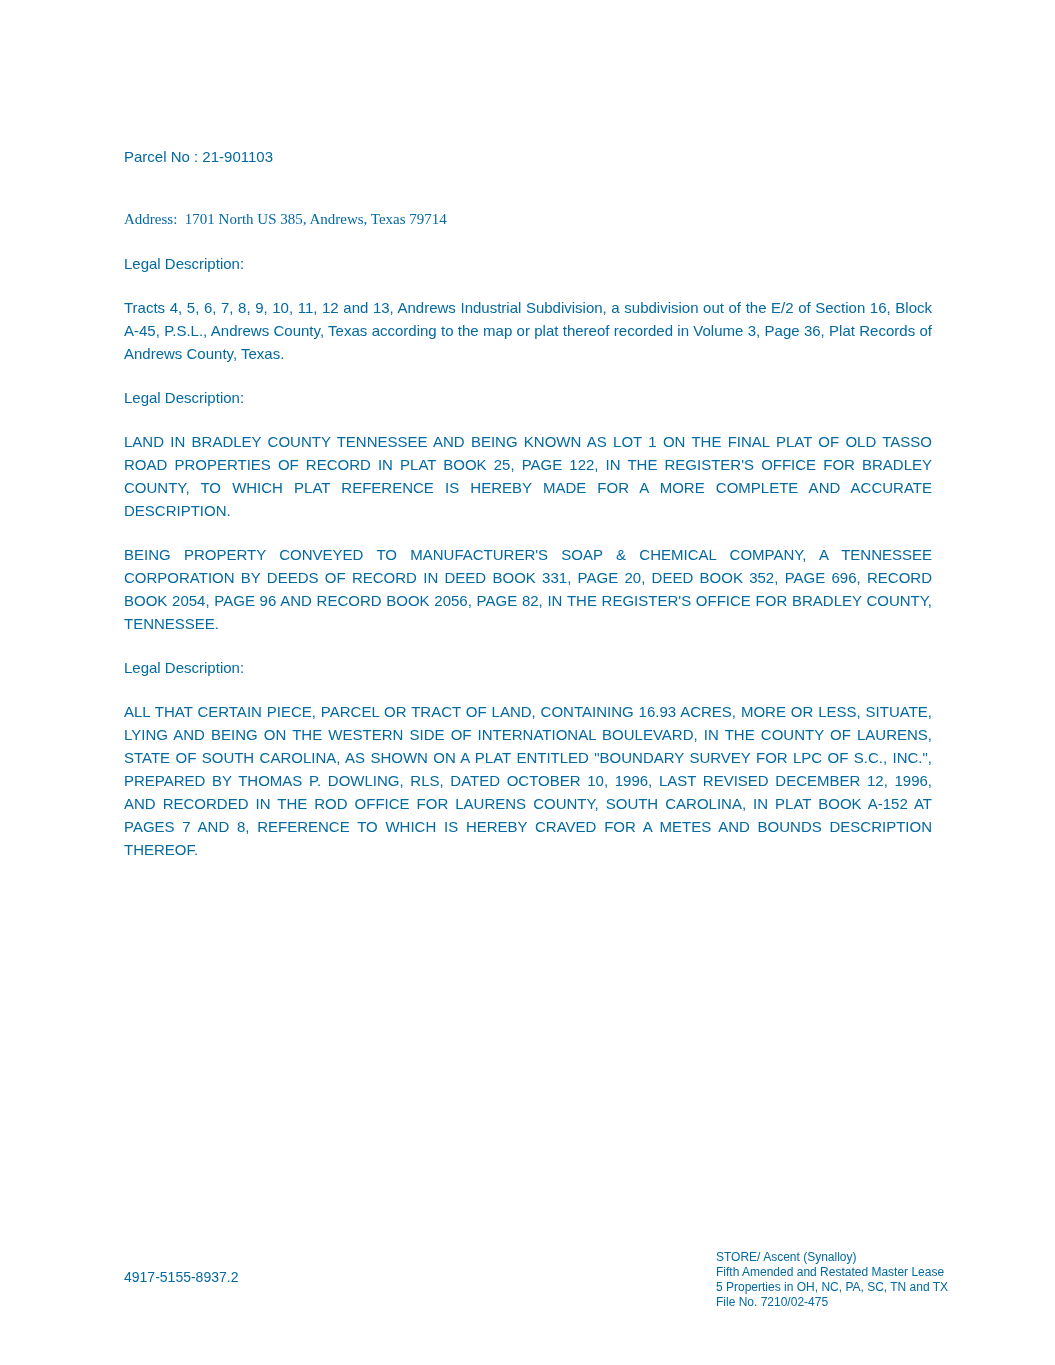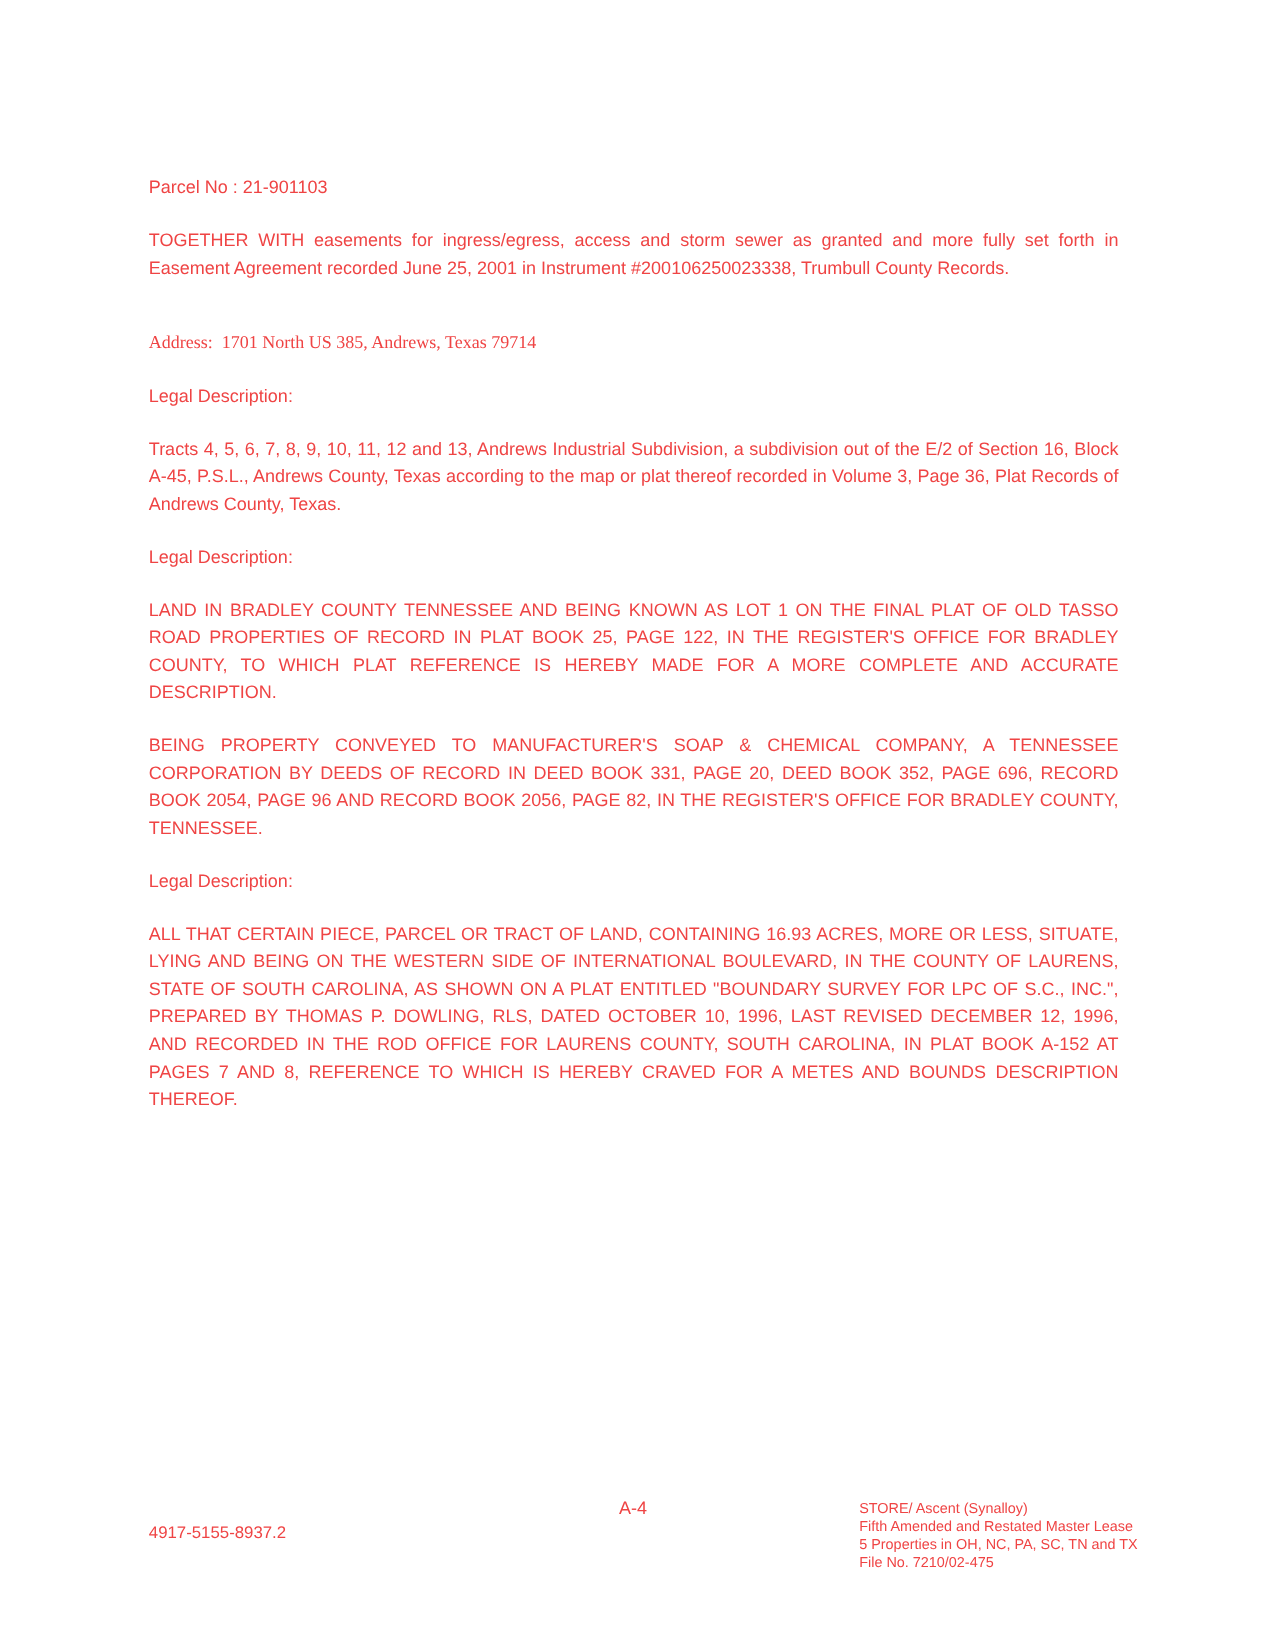--- a/index.html
+++ b/index.html
@@ -5,21 +5,21 @@
   html, body {
     margin: 0;
     padding: 0;
     background: #ffffff;
   }
   .page {
     position: relative;
     width: 1055px;
     height: 1365px;
     background: #ffffff;
-    color: #ef4444;
+    color: #0369a1;
     font-family: "Liberation Sans", "DejaVu Sans", sans-serif;
     overflow: hidden;
   }
   .content {
     position: absolute;
     left: 124px;
     top: 145px;
     width: 808px;
     font-size: 15px;
     line-height: 23px;
@@ -67,21 +67,20 @@
 </style>
 </head>
 <body>
 
 <div class="page">
   <div class="content">
 
     <div class="doc-block line">Parcel No : 21-901103</div>
 
 
-    <div class="doc-block para">TOGETHER WITH easements for ingress/egress, access and storm sewer as granted and more fully set forth in Easement Agreement recorded June 25, 2001 in Instrument #200106250023338, Trumbull County Records.</div>
 
     <div class="doc-block line section-start">Address:  1701 North US 385, Andrews, Texas 79714</div>
 
     <div class="doc-block line">Legal Description:</div>
 
     <div class="doc-block para">Tracts 4, 5, 6, 7, 8, 9, 10, 11, 12 and 13, Andrews Industrial Subdivision, a subdivision out of the E/2 of Section 16, Block A-45, P.S.L., Andrews County, Texas according to the map or plat thereof recorded in Volume 3, Page 36, Plat Records of Andrews County, Texas.</div>
 
 
     <div class="doc-block line">Legal Description:</div>
 
@@ -90,21 +89,20 @@
 
     <div class="doc-block para">BEING PROPERTY CONVEYED TO MANUFACTURER'S SOAP &amp; CHEMICAL COMPANY, A TENNESSEE CORPORATION BY DEEDS OF RECORD IN DEED BOOK 331, PAGE 20, DEED BOOK 352, PAGE 696, RECORD BOOK 2054, PAGE 96 AND RECORD BOOK 2056, PAGE 82, IN THE REGISTER'S OFFICE FOR BRADLEY COUNTY, TENNESSEE.</div>
 
 
     <div class="doc-block line">Legal Description:</div>
 
     <div class="doc-block para">ALL THAT CERTAIN PIECE, PARCEL OR TRACT OF LAND, CONTAINING 16.93 ACRES, MORE OR LESS, SITUATE, LYING AND BEING ON THE WESTERN SIDE OF INTERNATIONAL BOULEVARD, IN THE COUNTY OF LAURENS, STATE OF SOUTH CAROLINA, AS SHOWN ON A PLAT ENTITLED "BOUNDARY SURVEY FOR LPC OF S.C., INC.", PREPARED BY THOMAS P. DOWLING, RLS, DATED OCTOBER 10, 1996, LAST REVISED DECEMBER 12, 1996, AND RECORDED IN THE ROD OFFICE FOR LAURENS COUNTY, SOUTH CAROLINA, IN PLAT BOOK A-152 AT PAGES 7 AND 8, REFERENCE TO WHICH IS HEREBY CRAVED FOR A METES AND BOUNDS DESCRIPTION THEREOF.</div>
 
   </div>
 
-  <div class="footer-page-number">A-4</div>
 
   <div class="footer-doc-ref">4917-5155-8937.2</div>
 
   <div class="footer-right">
     <div>STORE/ Ascent (Synalloy)</div>
     <div>Fifth Amended and Restated Master Lease</div>
     <div>5 Properties in OH, NC, PA, SC, TN and TX</div>
     <div>File No. 7210/02-475</div>
   </div>
 </div>

